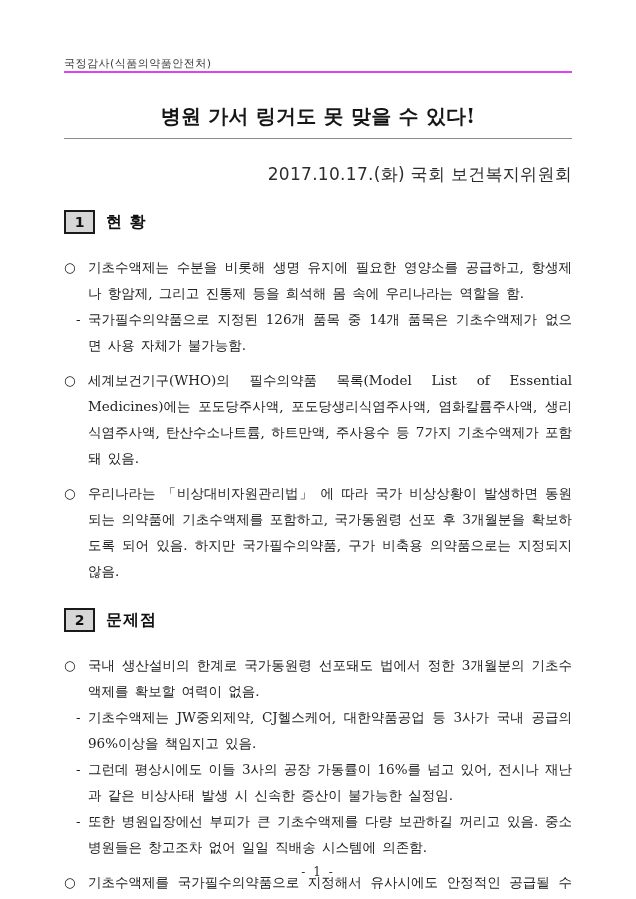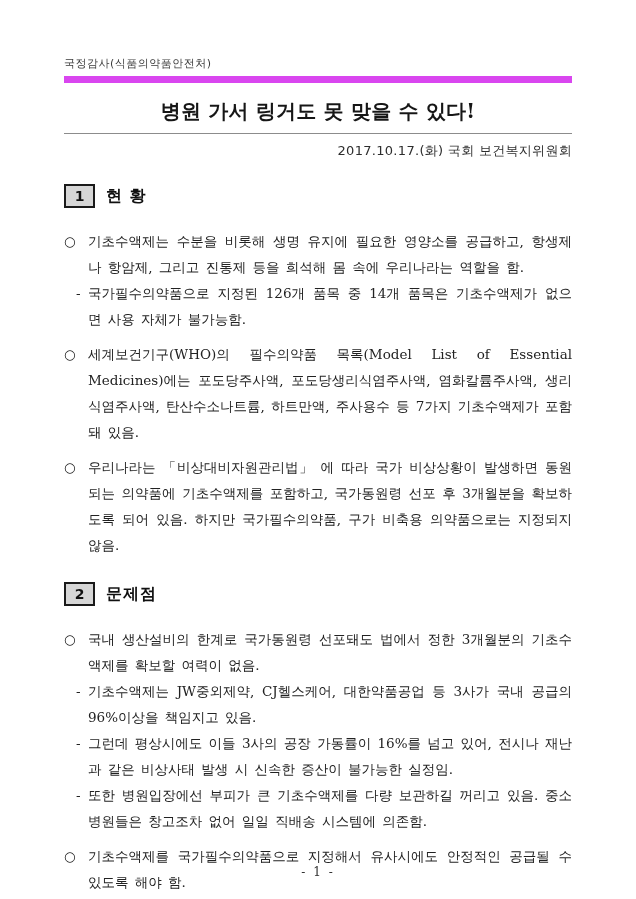--- a/index.html
+++ b/index.html
@@ -12,41 +12,40 @@
     padding: 56px 64px 0 64px;
     font-family: "DejaVu Serif", "Liberation Serif", serif;
     color: #1f1f1f;
     overflow: hidden;
   }
   .doc-label {
     font-family: "DejaVu Sans", "Liberation Sans", sans-serif;
     font-size: 11px;
     letter-spacing: 0.5px;
     color: #3a3a3a;
-    padding-bottom: 5px;
-    border-bottom: 7px solid #d946ef;
+    border-bottom: 2px solid #d946ef;
   }
   .title-block {
-    margin-top: 13px;
+    margin-top: 28px;
     text-align: center;
     font-weight: 700;
     font-size: 20px;
     line-height: 30px;
     color: #161616;
     letter-spacing: 0.2px;
   }
   .title-divider {
     border-bottom: 1px solid #8c8c8c;
     margin-top: 7px;
   }
   .date-line {
-    margin-top: 8px;
+    margin-top: 24px;
     text-align: right;
     font-family: "DejaVu Sans", "Liberation Sans", sans-serif;
-    font-size: 13px;
+    font-size: 17px;
     color: #2d2d2d;
     letter-spacing: 0.3px;
   }
   .section { margin-top: 24px; }
   .section-head {
     display: flex;
     align-items: center;
     gap: 11px;
     font-family: "DejaVu Sans", "Liberation Sans", sans-serif;
     font-weight: 700;

